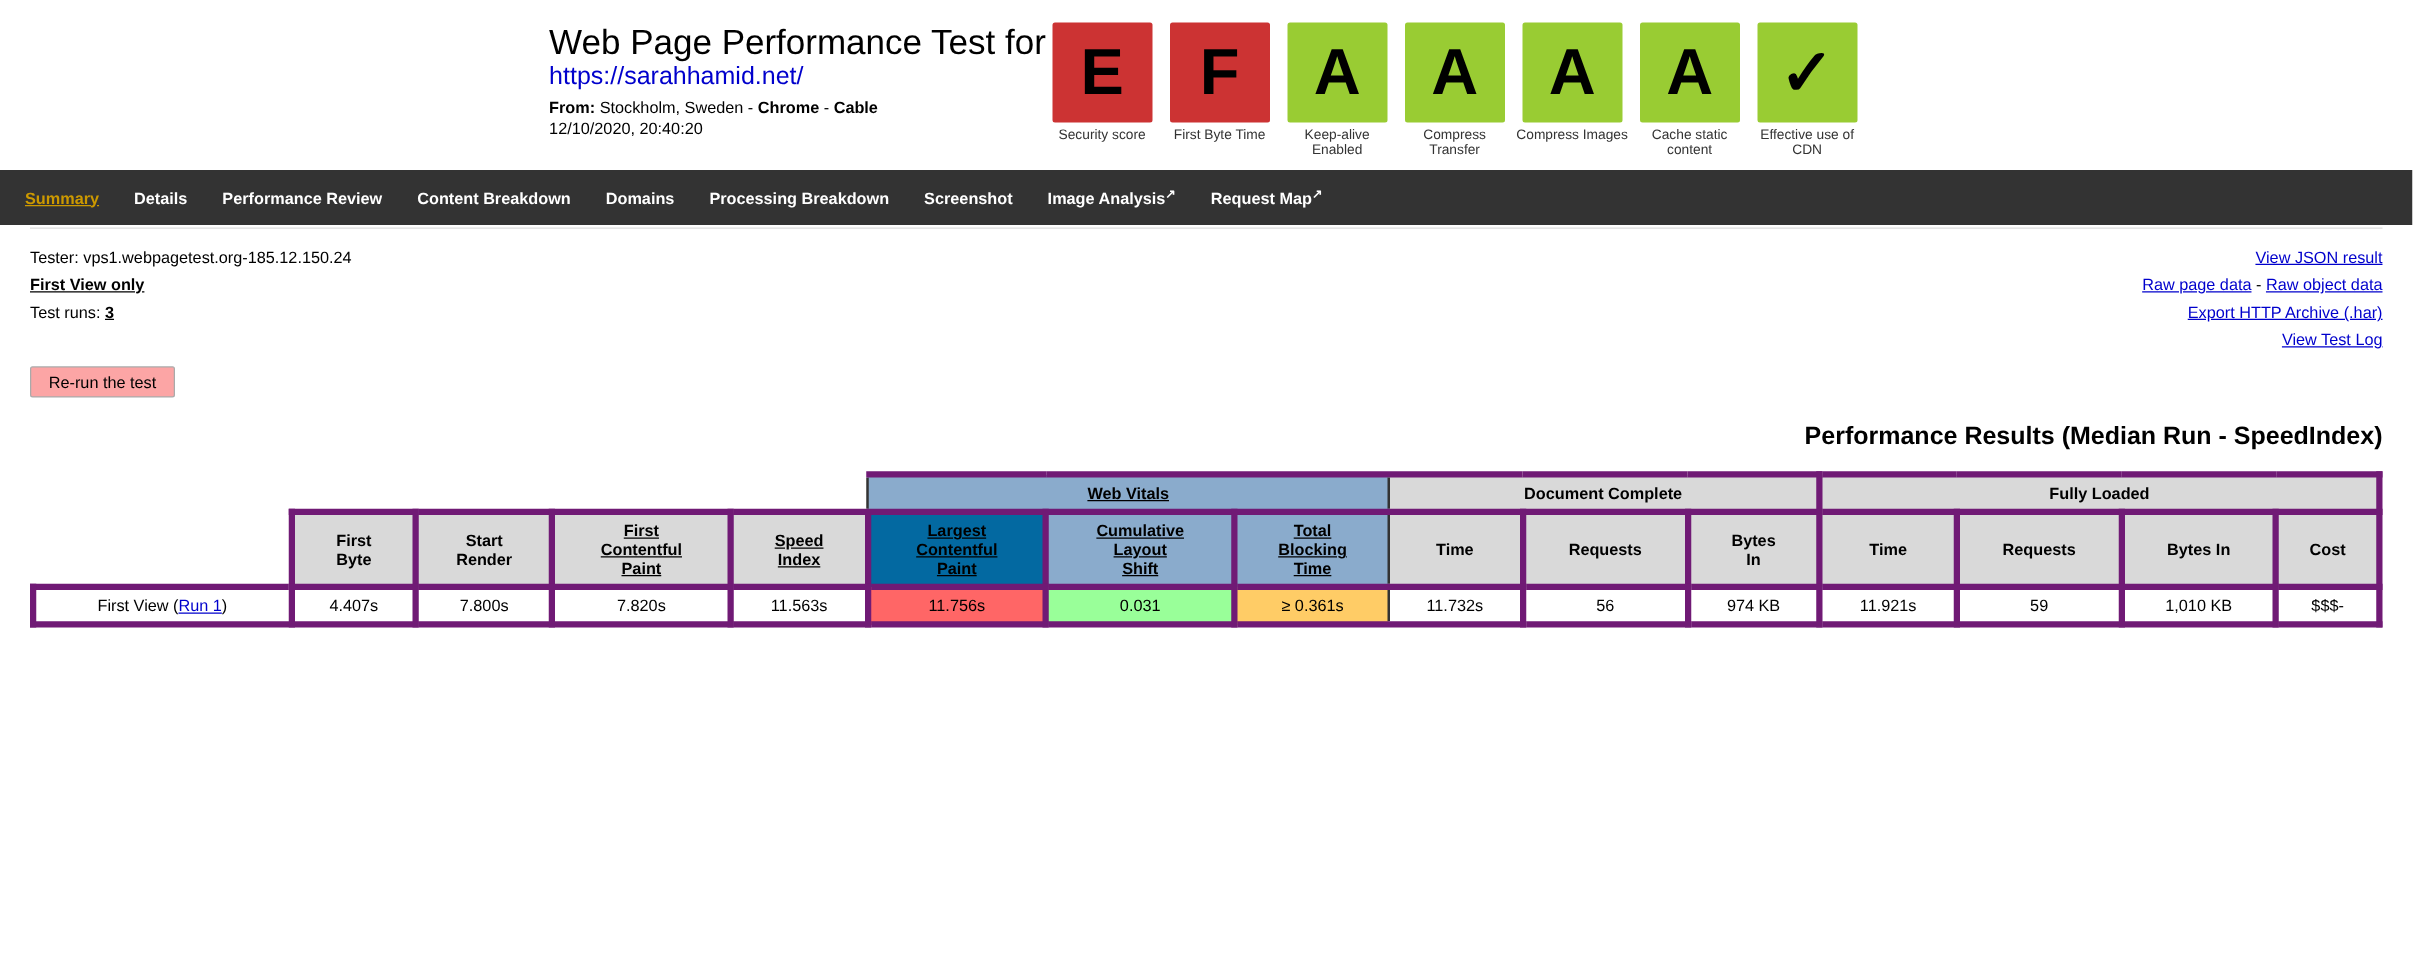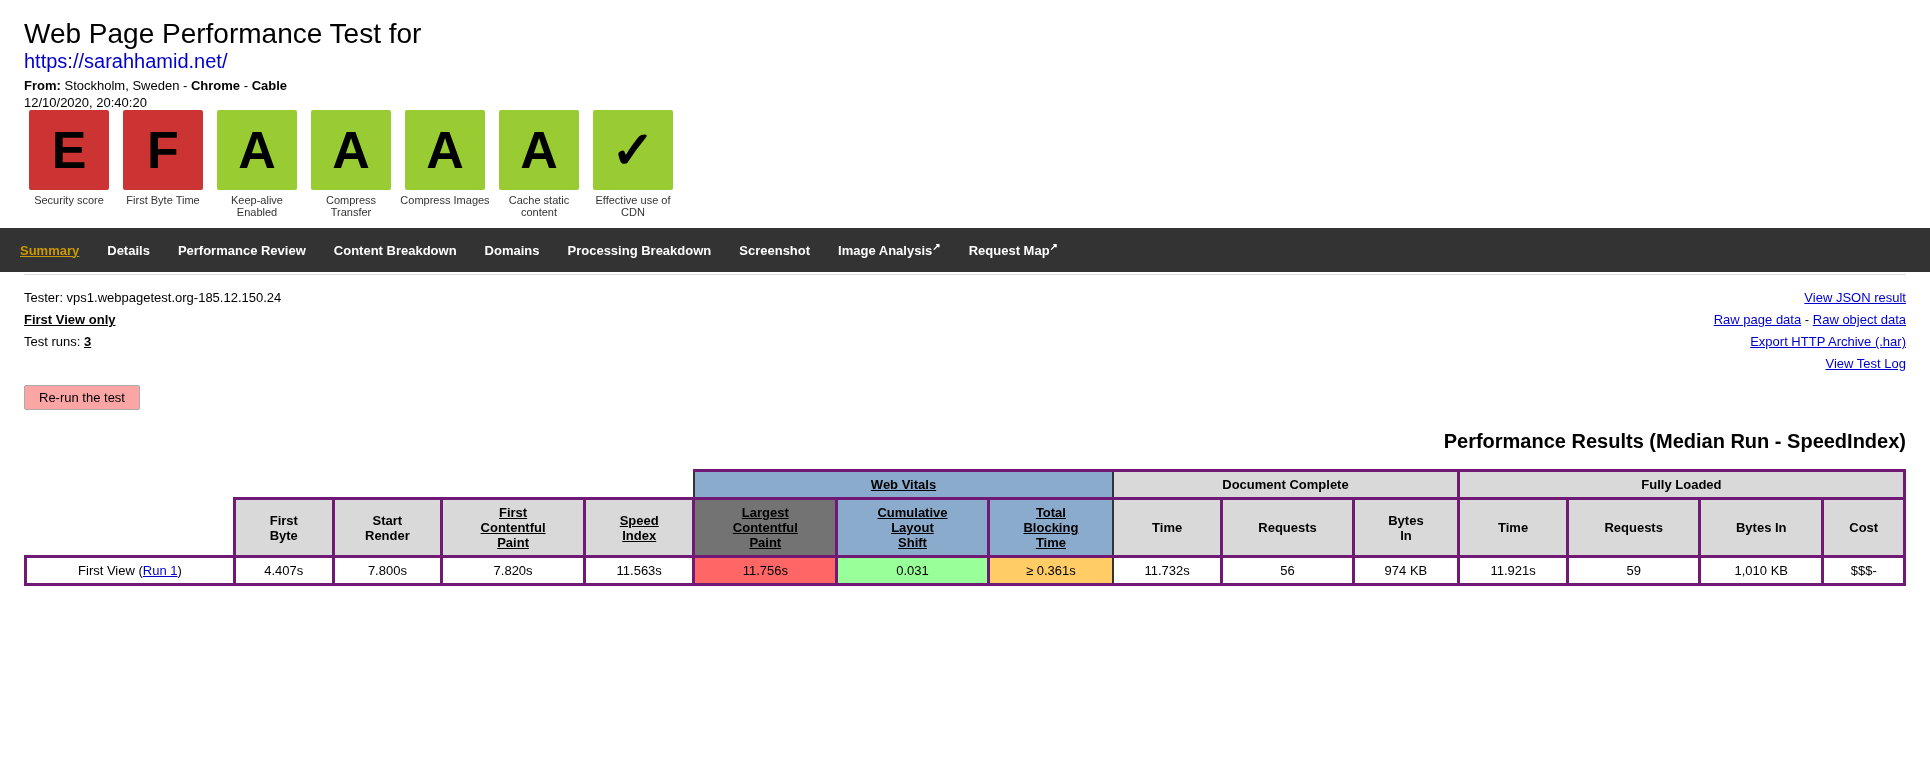--- a/index.html
+++ b/index.html
@@ -1,24 +1,23 @@
 <!DOCTYPE html>
 <html><head>
   <meta charset="utf-8">
   <style>
     * { box-sizing: border-box; margin: 0; padding: 0; }
     body { font-family: Arial, sans-serif; font-size: 13px; background: #fff; color: #000; width: 1930px; }
 
     
     .header-area {
       display: flex;
-      justify-content: space-between;
+      justify-content: center;
       align-items: flex-start;
       padding: 18px 24px 10px 24px;
-      flex-direction: column;
     }
     .header-left h1 {
       font-size: 28px;
       font-weight: normal;
       color: #000;
     }
     .header-left .url-link {
       color: #0000cc;
       font-size: 20px;
       text-decoration: none;
@@ -121,21 +120,21 @@
       margin-bottom: 16px;
     }
 
     
     .perf-table {
       width: 100%;
       border-collapse: collapse;
       font-size: 13px;
     }
     .perf-table th, .perf-table td {
-      border: 3px solid #701a75;
+      border: 5px solid #701a75;
       padding: 5px 8px;
       text-align: center;
     }
     .perf-table th {
       background: #d9d9d9;
       font-weight: bold;
     }
     .perf-table td { background: #fff; }
 
     
@@ -269,21 +268,21 @@
         <th class="th-webvitals" colspan="3">Web Vitals</th>
         <th class="th-doccomplete" colspan="3">Document Complete</th>
         <th class="th-fullyloaded" colspan="4">Fully Loaded</th>
       </tr>
       <tr>
         <th class="empty-th"></th>
         <th>First<br>Byte</th>
         <th>Start<br>Render</th>
         <th><span class="underline-th">First<br>Contentful<br>Paint</span></th>
         <th><span class="underline-th">Speed<br>Index</span></th>
-        <th class="border-left-strong" style="background:#737373;"><span class="underline-th">Largest<br>Contentful<br>Paint</span></th>
+        <th class="border-left-strong" style="background:#0369a1;"><span class="underline-th">Largest<br>Contentful<br>Paint</span></th>
         <th style="background:#8aabcc;"><span class="underline-th">Cumulative<br>Layout<br>Shift</span></th>
         <th class="border-right-strong" style="background:#8aabcc;"><span class="underline-th">Total<br>Blocking<br>Time</span></th>
         <th class="border-left-strong">Time</th>
         <th>Requests</th>
         <th>Bytes<br>In</th>
         <th class="border-left-strong">Time</th>
         <th>Requests</th>
         <th>Bytes In</th>
         <th>Cost</th>
       </tr>

